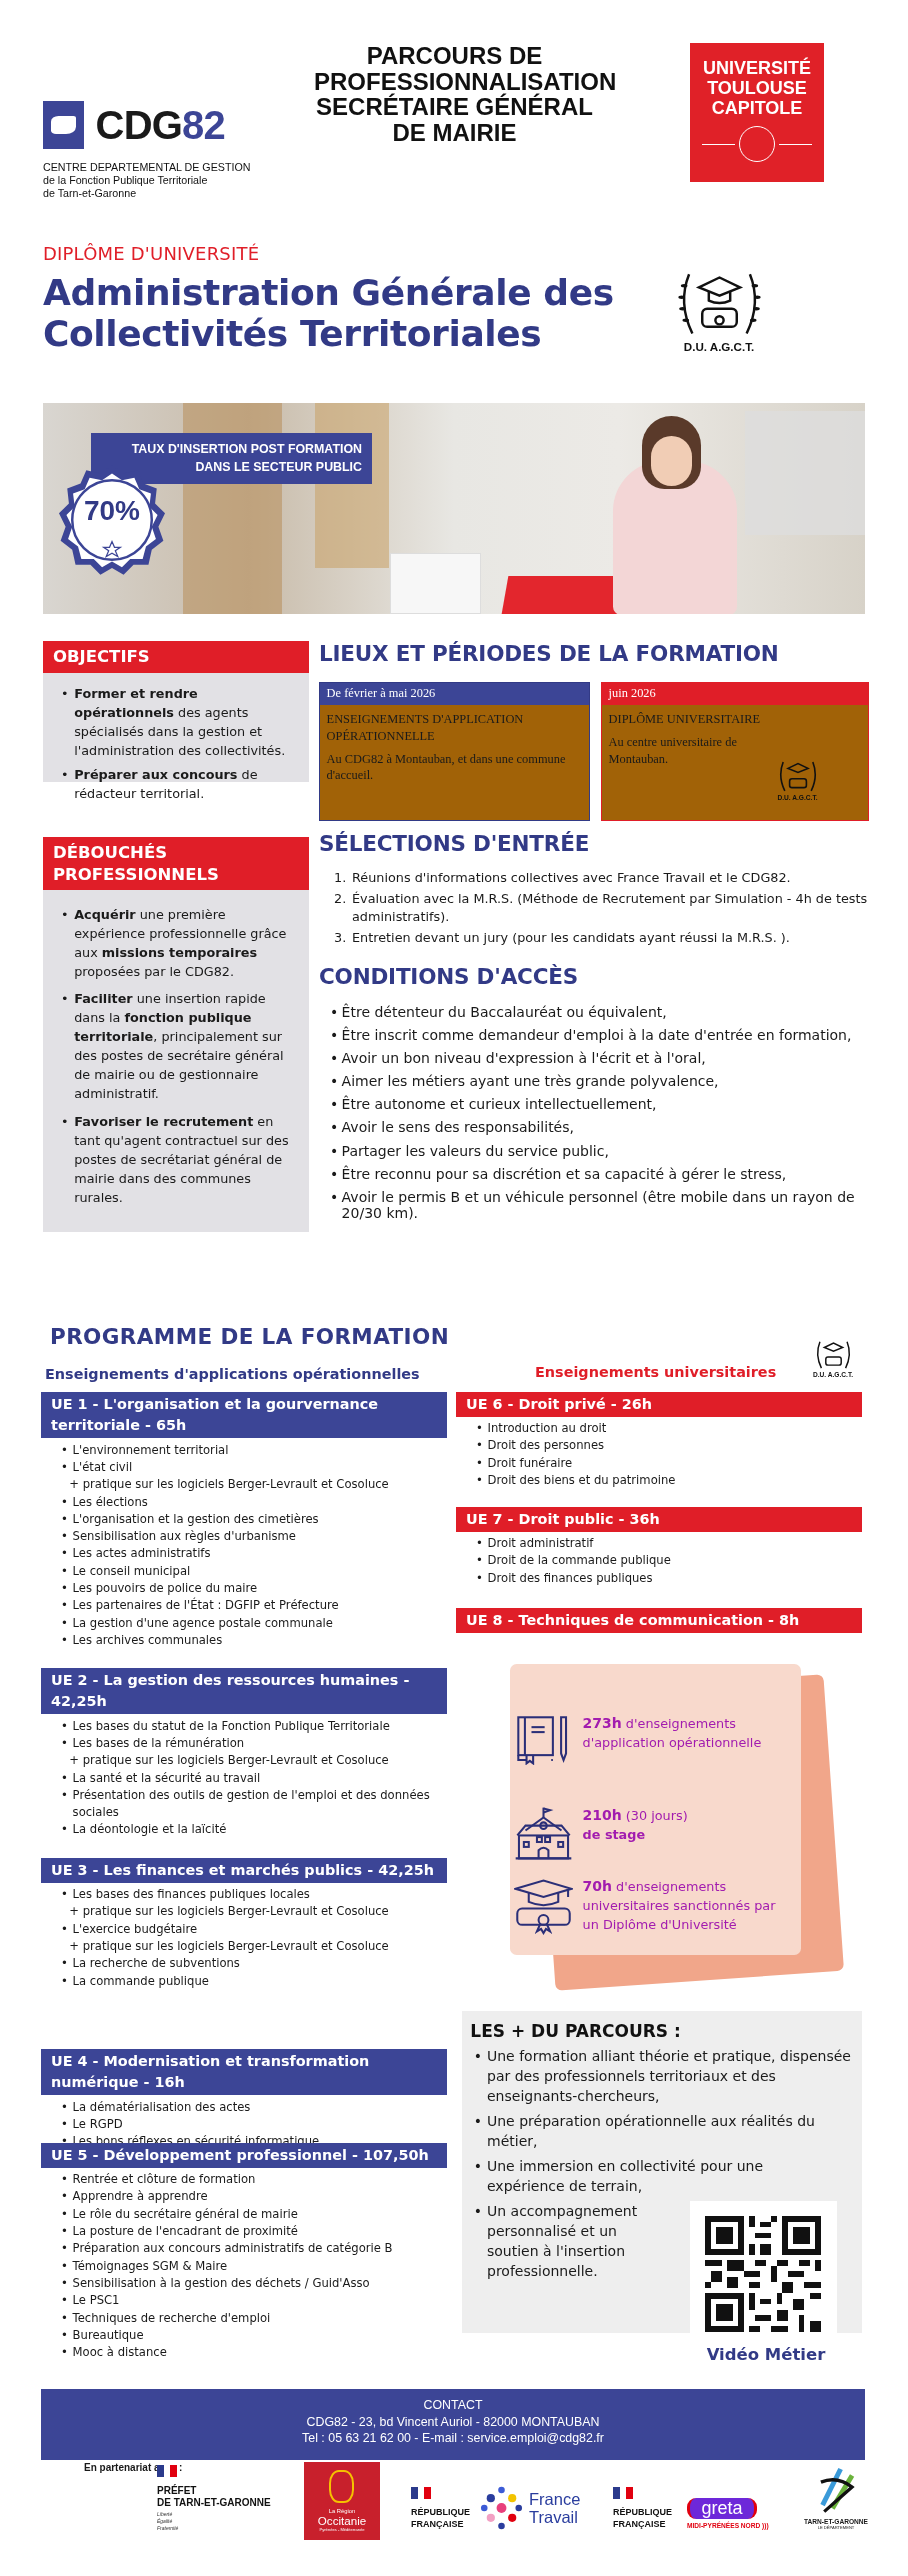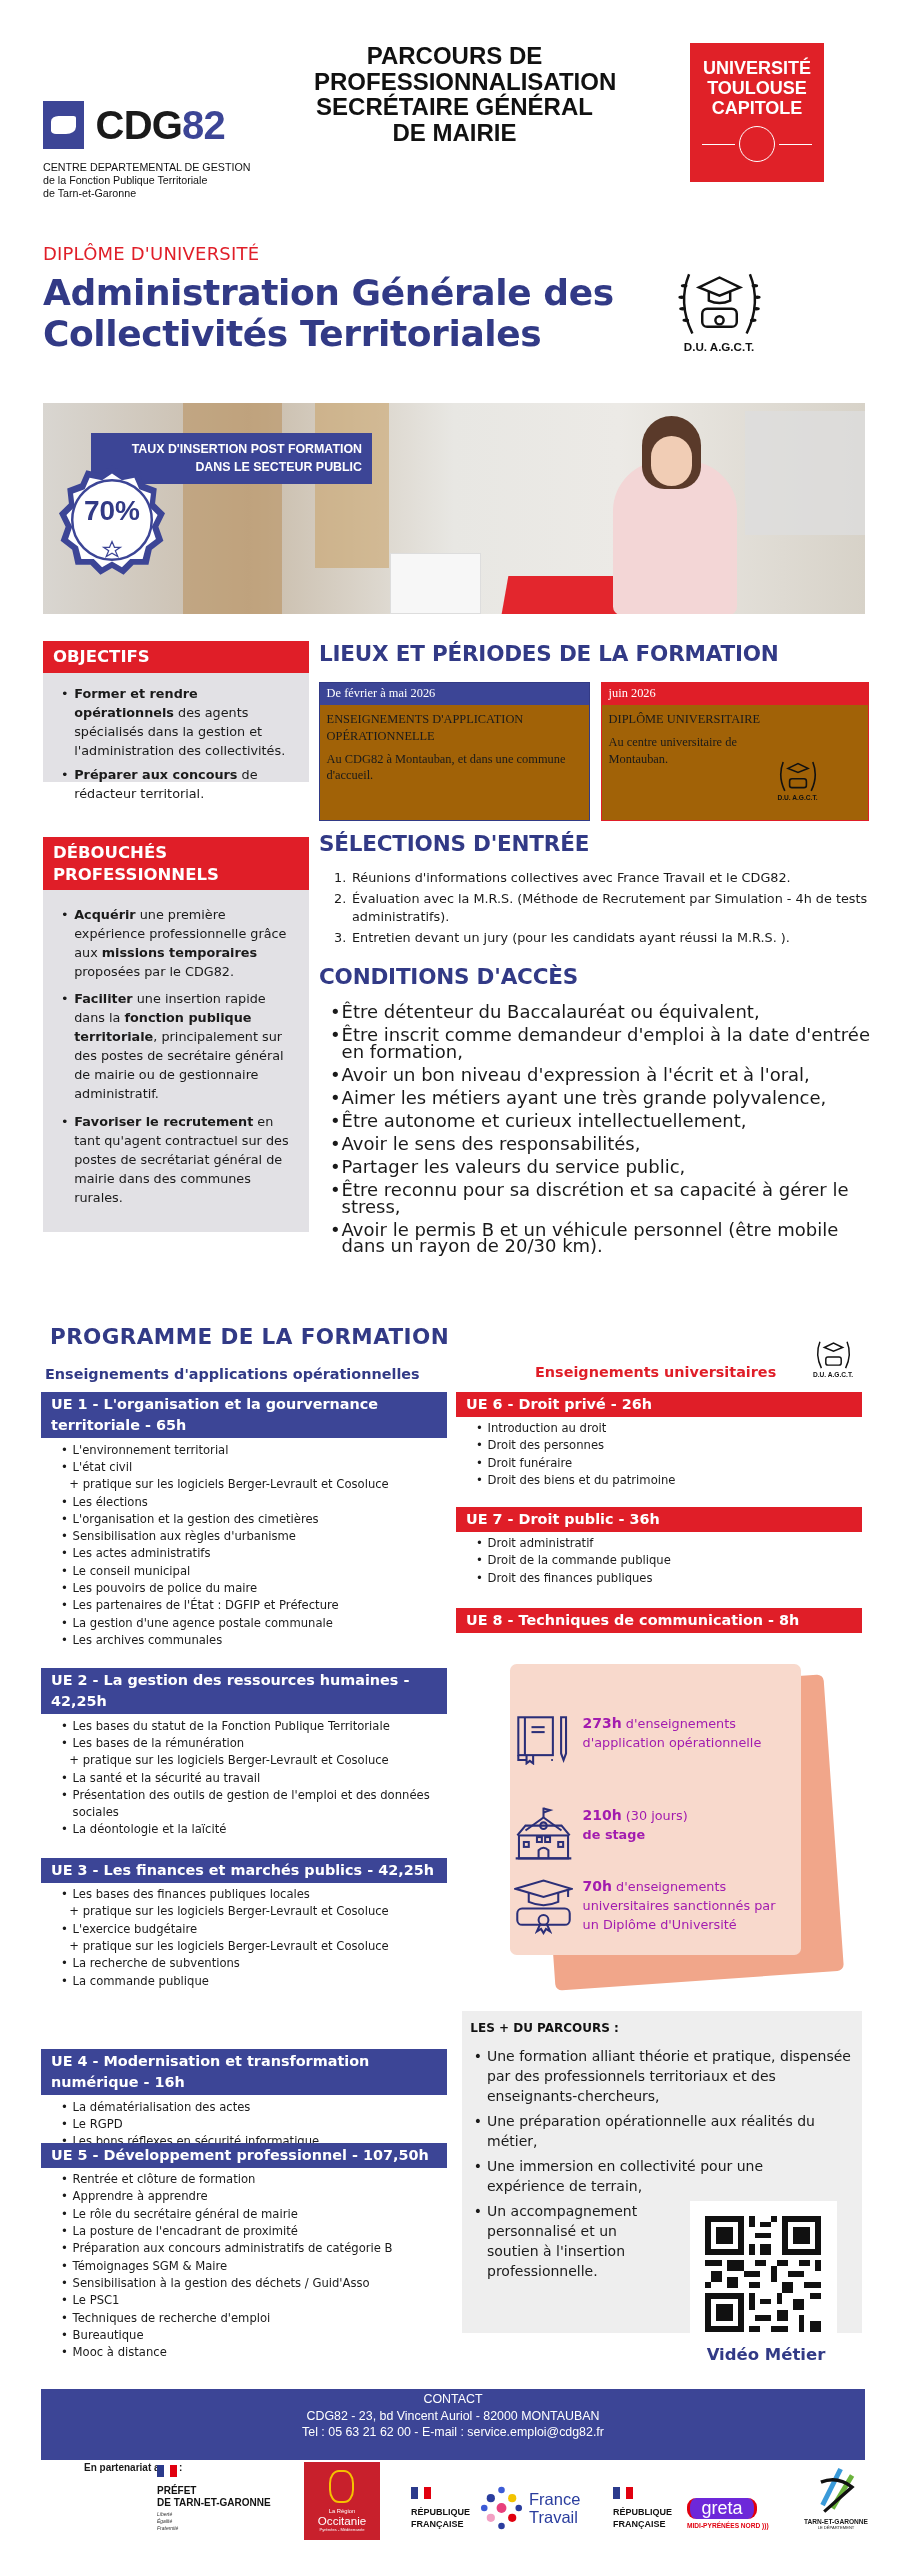--- a/index.html
+++ b/index.html
@@ -61,21 +61,21 @@
   #period-1 .period-h { background: #3c4596; }
   #period-2 { left: 601px; top: 682px; width: 268px; height: 139px; border-color: #e01e28; }
   #period-2 .period-h { background: #e01e28; }
   #du-small { left: 768px; top: 758px; width: 59px; font-size: 6.6px; }
 
   #selections-h { left: 319px; top: 831px; }
   #selections-list { left: 334px; top: 869px; width: 537px; font-size: 12.8px; line-height: 17.3px; list-style: none; }
   #selections-list li { position: relative; padding-left: 18px; margin-bottom: 4.1px; }
   #selections-list li span.num { position: absolute; left: 0; }
   #conditions-h { left: 319px; top: 964px; }
-  #conditions-list { left: 330px; top: 1004px; width: 545px; list-style: none; font-size: 18px; line-height: 16.5px; }
+  #conditions-list { left: 330px; top: 1004px; width: 545px; list-style: none; font-size: 14px; line-height: 16.5px; }
   #conditions-list li { position: relative; padding-left: 11.6px; margin-bottom: 6.6px; }
   #conditions-list li::before { content: "•"; position: absolute; left: 0; }
 
   
   #prog-h { left: 50px; top: 1324px; font-weight: bold; font-size: 21.5px; color: #323a86; letter-spacing: 0.4px; }
   #col-left-h { left: 45px; top: 1366px; font-weight: bold; font-size: 14.4px; color: #323a86; }
   #col-right-h { left: 535px; top: 1364px; font-weight: bold; font-size: 14.4px; color: #e01e28; }
   #du-prog { left: 804px; top: 1338px; width: 58px; font-size: 6.6px; }
 
   .ue { position: absolute; }
@@ -101,32 +101,32 @@
   #stats-back { left: 545px; top: 1684px; width: 289px; height: 297px; background: #f1a68a; border-radius: 6.6px; transform: rotate(-4deg); }
   #stats-card { left: 510px; top: 1664px; width: 291px; height: 291px; background: #f8d9cc; border-radius: 6.6px; }
   .stat { position: absolute; left: 0; width: 291px; display: flex; }
   .stat-ic { width: 66px; display: flex; justify-content: center; }
   .stat-t { color: #a21caf; font-size: 12.8px; line-height: 19px; font-weight: bold; padding-left: 6.6px; width: 206px; }
   .stat-t span.rest { font-weight: normal; }
   .stat-t span.big { font-size: 14px; }
 
   
   #plus { left: 462px; top: 2011px; width: 400px; height: 322px; background: #eeeeee; }
-  #plus-h { position: absolute; left: 8.3px; top: 10px; font-weight: bold; font-size: 12px; color: #111; }
+  #plus-h { position: absolute; left: 8.3px; top: 10px; font-weight: bold; font-size: 17px; color: #111; }
   #plus ul { position: absolute; left: 10px; top: 35px; list-style: none; }
   #plus li { position: relative; padding-left: 15px; font-size: 14px; line-height: 20px; margin-bottom: 5px; }
   #plus li::before { content: "•"; position: absolute; left: 1.7px; }
   #plus li.narrow { width: 223px; }
   #plus li.wide { width: 388px; }
   #qr-wrap { left: 690px; top: 2201px; width: 147px; height: 132px; background: #fff; }
   #qr { position: absolute; left: 15px; top: 15px; width: 116px; height: 116px; }
   #video-label { left: 700px; top: 2345px; width: 132px; text-align: center; font-weight: bold; font-size: 16.5px; color: #323a86; }
 
   
-  #contact { left: 41px; top: 2389px; width: 824px; height: 71px; background: #3c4596; color: #fff; text-align: center; font-family: "Liberation Sans", sans-serif; font-size: 12.4px; line-height: 16.5px; padding-top: 2px; }
+  #contact { left: 41px; top: 2389px; width: 824px; height: 71px; background: #3c4596; color: #fff; text-align: center; font-family: "Liberation Sans", sans-serif; font-size: 12.4px; line-height: 16.5px; padding-top: 8px; }
   #partners-label { left: 41px; top: 2462px; font-family: "Liberation Sans", sans-serif; font-weight: bold; font-size: 10px; margin-left: 43px; }
   .partner { position: absolute; font-family: "Liberation Sans", sans-serif; }
   .flag { display: inline-flex; width: 20px; height: 11.6px; }
   .flag i { flex: 1; }
   .mar-t { font-weight: bold; font-size: 10px; line-height: 11.6px; color: #111; margin-top: 5px; }
   .mar-s { font-style: italic; font-size: 5px; line-height: 6.6px; color: #333; margin-top: 3.3px; }
 </style>
 </head>
 <body>
 

